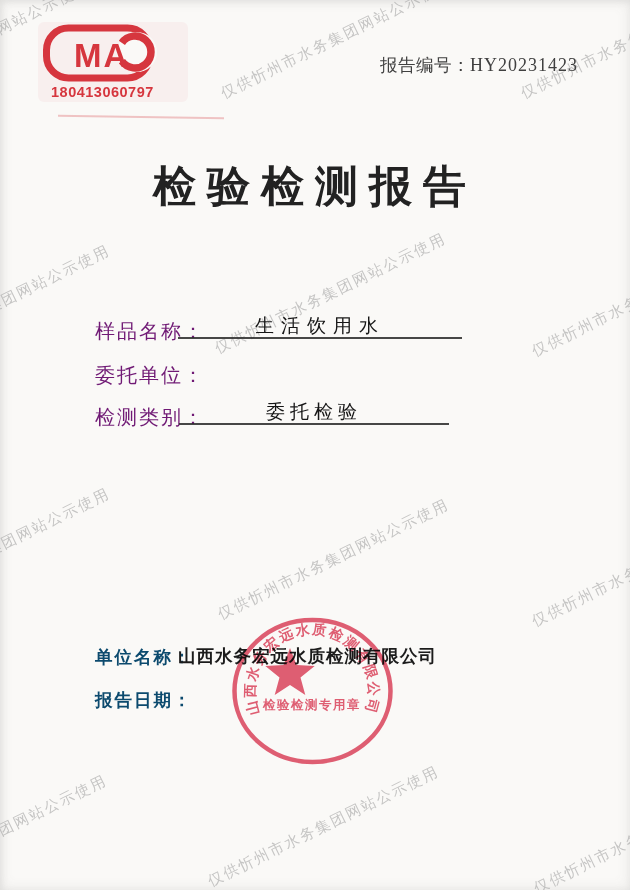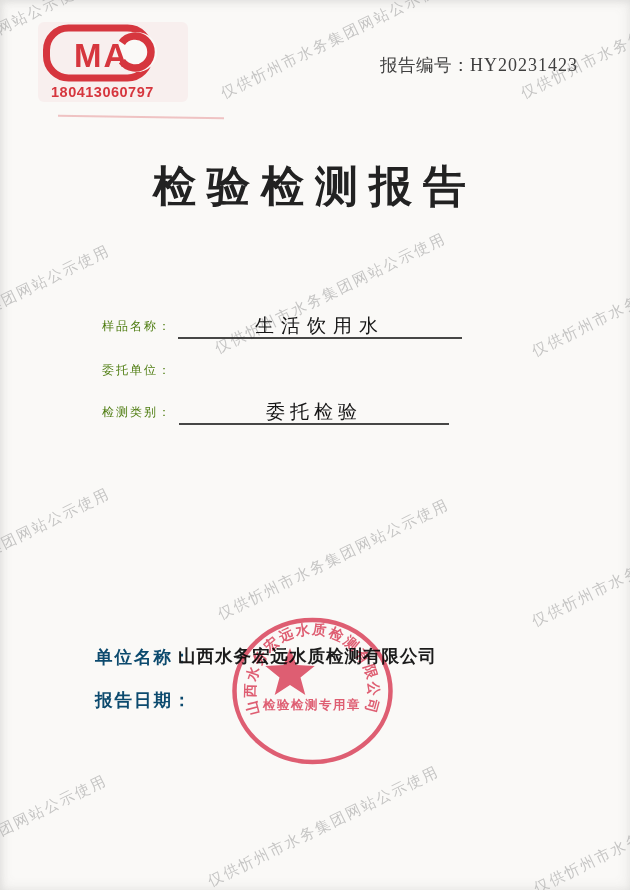--- a/index.html
+++ b/index.html
@@ -38,21 +38,21 @@
   
   .report-no{position:absolute;left:380px;top:53px;font-size:17.5px;letter-spacing:.5px;color:#404040;}
   .report-no .val{font-size:18px;letter-spacing:1px;}
   
   .doc-title{
     position:absolute;left:0;right:0;top:158px;text-align:center;
     font-family:"Liberation Sans","DejaVu Sans",sans-serif;
     font-weight:700;font-size:43px;letter-spacing:11px;color:#222;
   }
   
-  .f-label{position:absolute;left:95px;font-size:12px;letter-spacing:2px;color:#4d7c0f;margin-left:7px;}
+  .f-label{position:absolute;left:95px;font-size:20px;letter-spacing:2px;color:#701a75;}
   .f-line{
     position:absolute;height:24px;
     border-bottom:2px solid rgba(45,45,45,.88);
     display:flex;align-items:flex-end;justify-content:center;
   }
   .f-value{font-size:19px;line-height:23px;color:#161616;text-align:center;}
   .ls7{letter-spacing:7px;} .ls3{letter-spacing:3px;} .ls5{letter-spacing:5px;}
   
   .ft-label{position:absolute;left:95px;font-size:17.5px;letter-spacing:2px;font-weight:600;color:#0c4a6e;}
   .ft-value{position:absolute;font-size:17.5px;letter-spacing:.5px;font-weight:600;color:#1b1b1b;}

